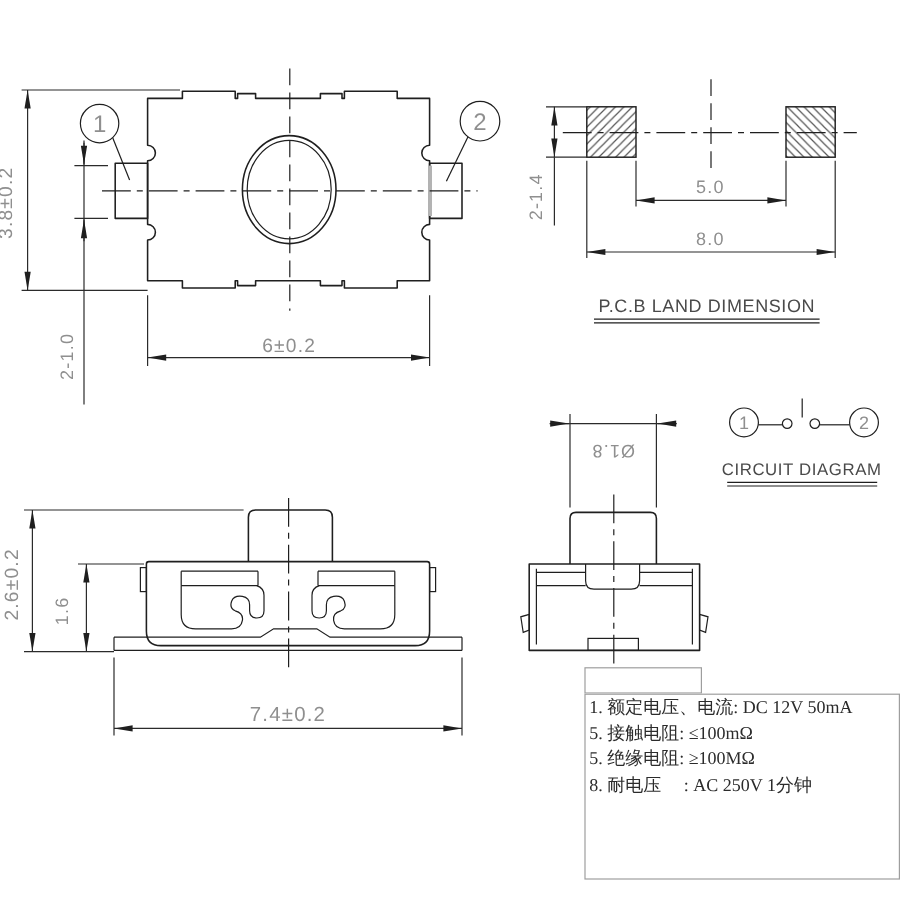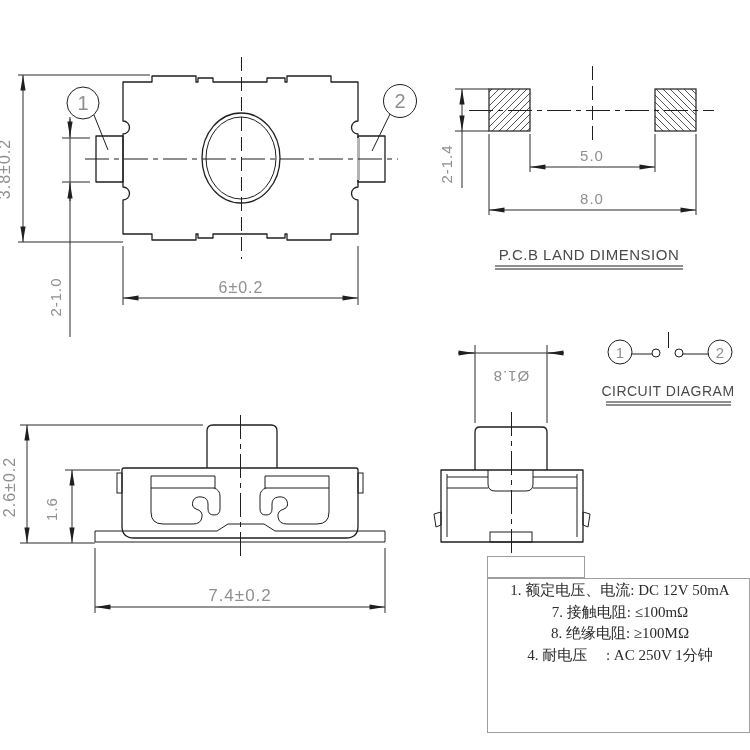--- a/index.html
+++ b/index.html
@@ -18,21 +18,21 @@
   .center{stroke:#1f1f1f;stroke-width:1;fill:none;stroke-dasharray:24 5 5 5;}
   .center2{stroke:#1f1f1f;stroke-width:1;fill:none;stroke-dasharray:14 6;}
   .grayline{stroke:#b3b3b3;stroke-width:3;fill:none;}
   
   .spec-label{position:absolute;left:487px;top:556px;width:92px;height:20px;
     border:1px solid #9e9e9e;background:#fff;color:#2b2b2b;font-size:15px;
     line-height:20px;padding-left:4px;white-space:pre;
     font-family:"Liberation Serif",serif;}
   .spec-box{position:absolute;left:487px;top:578px;width:258px;height:152px;
     border:1px solid #9e9e9e;background:#fff;color:#2b2b2b;font-size:15px;
-    padding:1px 0 0 3px;font-family:"Liberation Serif",serif;text-align:center;}
+    padding:1px 0 0 3px;font-family:"Liberation Serif",serif;}
   .spec-item{height:21.5px;line-height:21.5px;white-space:pre;}
 </style>
 </head>
 <body>
 
 <div id="page">
   <svg id="drawing" width="750" height="750" viewBox="0 0 750 750">
     <defs>
       <marker id="arr" markerUnits="userSpaceOnUse" markerWidth="18" markerHeight="8" viewBox="0 0 18 8" refX="16.5" refY="4" orient="auto-start-reverse">
         <path d="M16.5,4 L1,1.4 L1,6.6 Z" fill="#1f1f1f"></path>
@@ -184,17 +184,17 @@
       <line class="dimline" x1="563" y1="353" x2="548" y2="353" marker-end="url(#arr)"></line>
       <text class="dimtext-sm" x="511" y="361" text-anchor="middle" transform="rotate(180 511 366)">Ø1.8</text>
     </g>
   </svg>
 
   <div class="spec-label">
     <span>技术参数:</span>
   </div>
   <div class="spec-box">
     <div class="spec-item">1. 额定电压、电流: DC 12V 50mA</div>
-    <div class="spec-item">7. 接触电阻: ≤100mΩ</div>
-    <div class="spec-item">8. 绝缘电阻: ≥100MΩ</div>
-    <div class="spec-item">4. 耐电压　 : AC 250V 1分钟</div>
+    <div class="spec-item">5. 接触电阻: ≤100mΩ</div>
+    <div class="spec-item">5. 绝缘电阻: ≥100MΩ</div>
+    <div class="spec-item">8. 耐电压　 : AC 250V 1分钟</div>
   </div>
 </div>
 
 </body></html>

